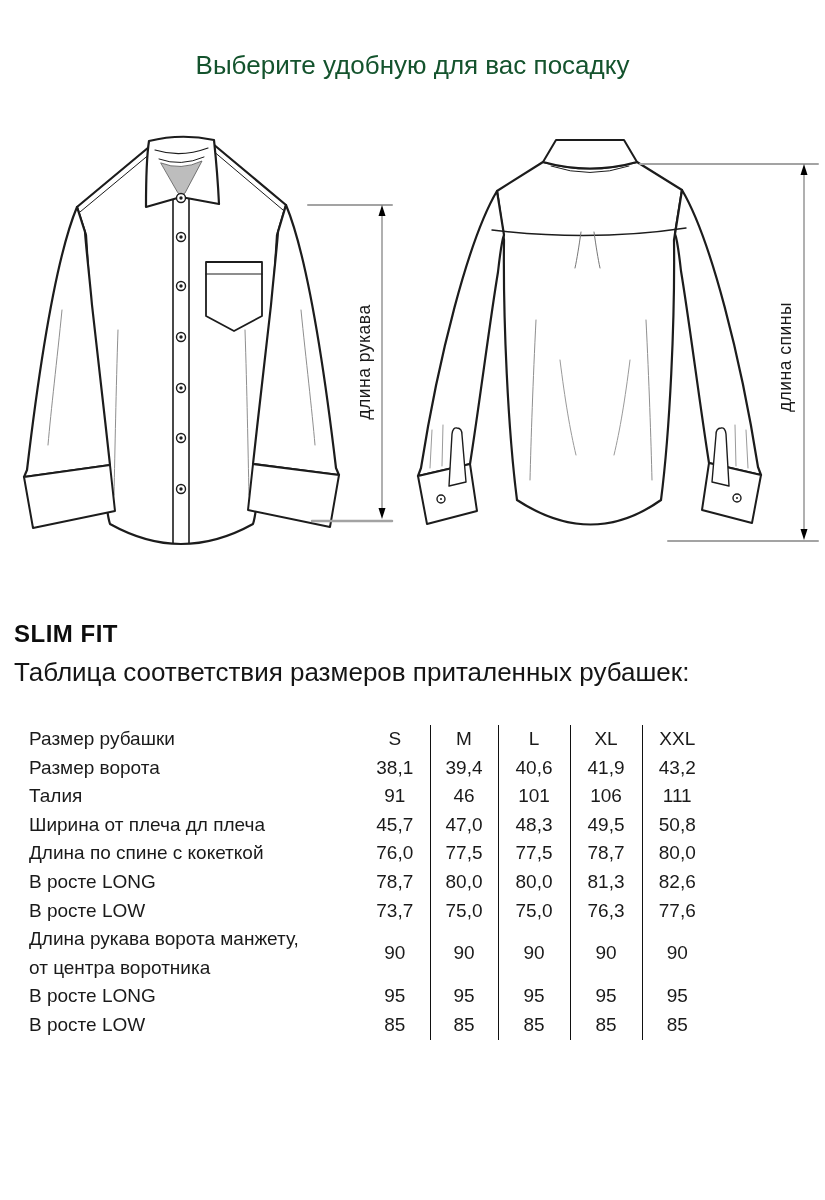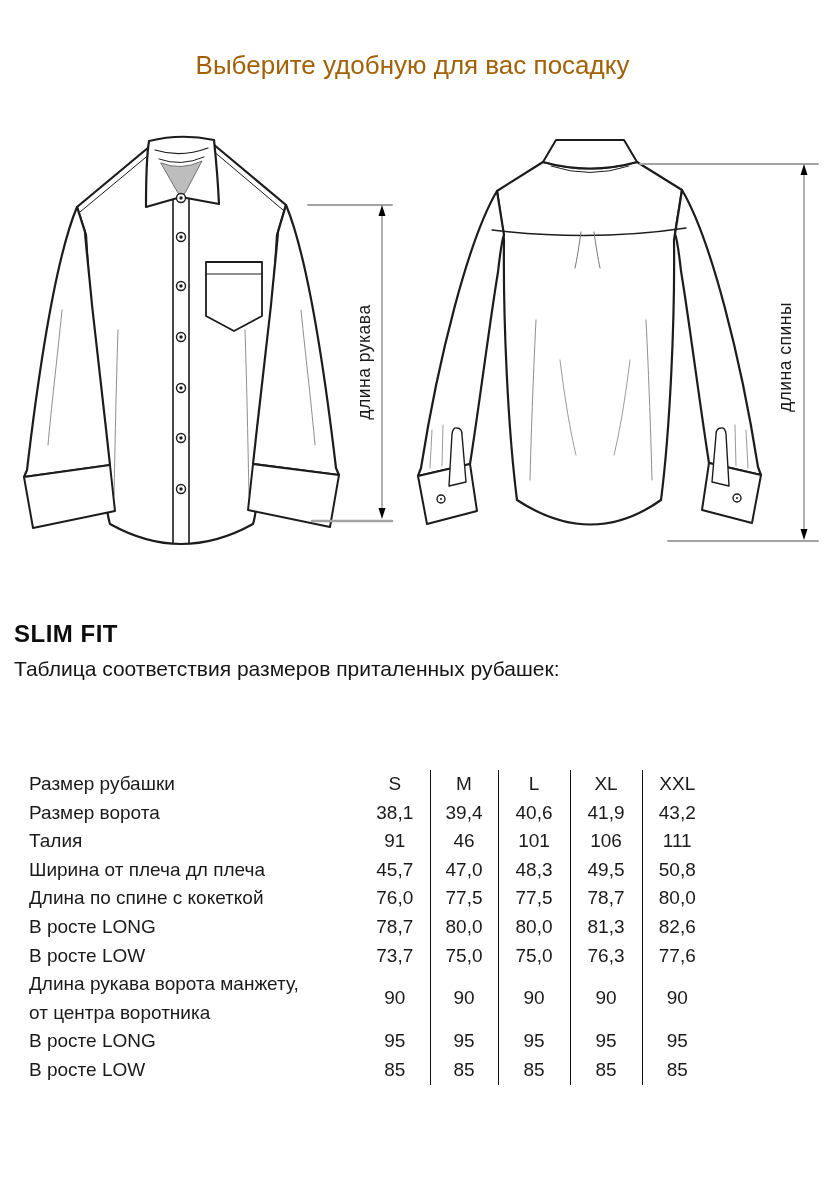--- a/index.html
+++ b/index.html
@@ -2,32 +2,32 @@
 <html><head>
 <meta charset="utf-8">
 <style>
   html,body{margin:0;padding:0;}
   body{
     width:825px;height:1200px;background:#ffffff;position:relative;
     font-family:"Liberation Sans",sans-serif;color:#151515;overflow:hidden;
   }
   .page-title{
     position:absolute;top:50px;left:0;width:825px;text-align:center;
-    font-size:26px;color:#a16207;
+    font-size:26px;color:#14532d;
   }
   #diagram{position:absolute;top:0;left:0;}
   .fit-heading{
     position:absolute;top:620px;left:14px;font-size:24px;font-weight:bold;
     letter-spacing:0.5px;color:#0d0d0d;
   }
   .fit-subtitle{
-    position:absolute;top:657px;left:14px;font-size:21px;color:#151515;
+    position:absolute;top:657px;left:14px;font-size:26px;color:#151515;
   }
   table.size-table{
-    position:absolute;top:770px;left:29px;border-collapse:collapse;
+    position:absolute;top:725px;left:29px;border-collapse:collapse;
     table-layout:fixed;width:683px;font-size:19px;color:#1a1a1a;
   }
   table.size-table td{padding:0;line-height:28.6px;vertical-align:middle;}
   td.lbl{text-align:left;white-space:pre-line;}
   td.val{text-align:center;}
   td.sep{border-left:1.5px solid #111;}
   col.c-label{width:331px}
   col.c-s{width:70px}
   col.c-m{width:68px}
   col.c-l{width:72px}

